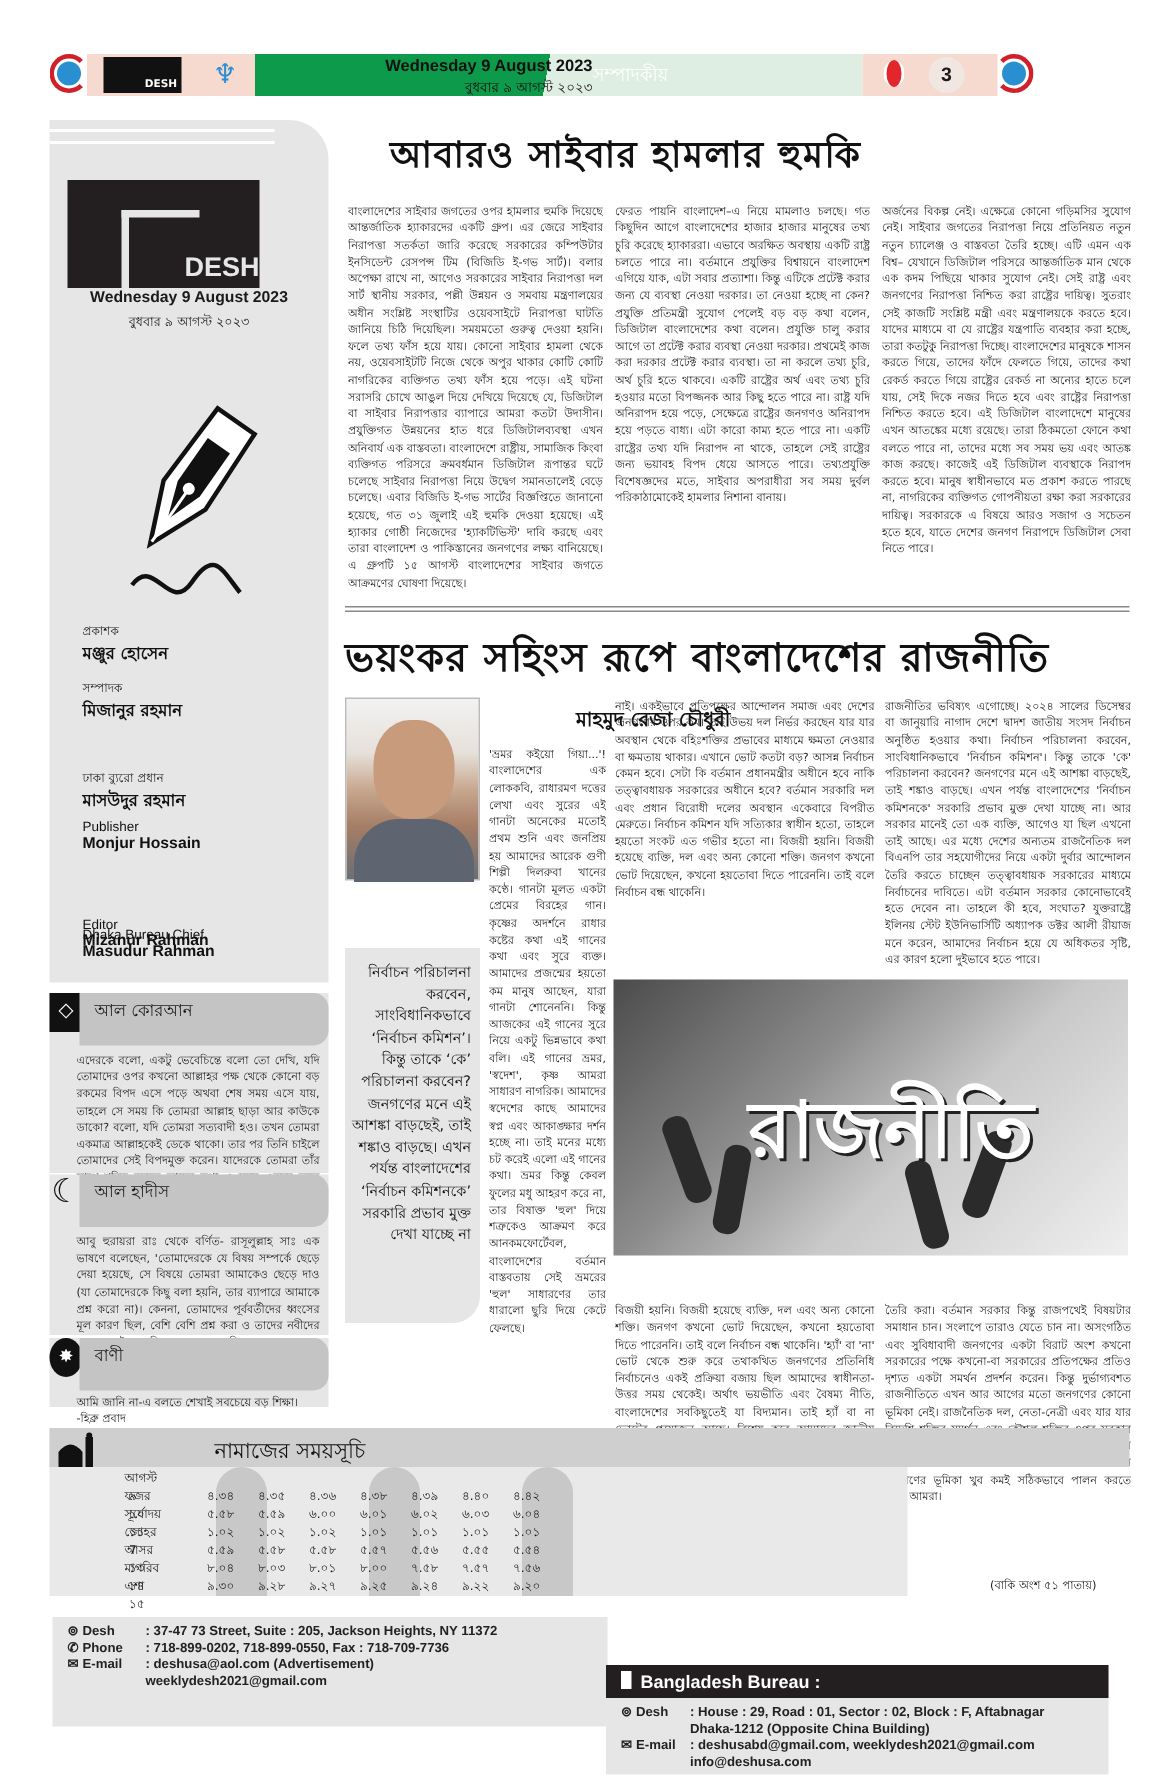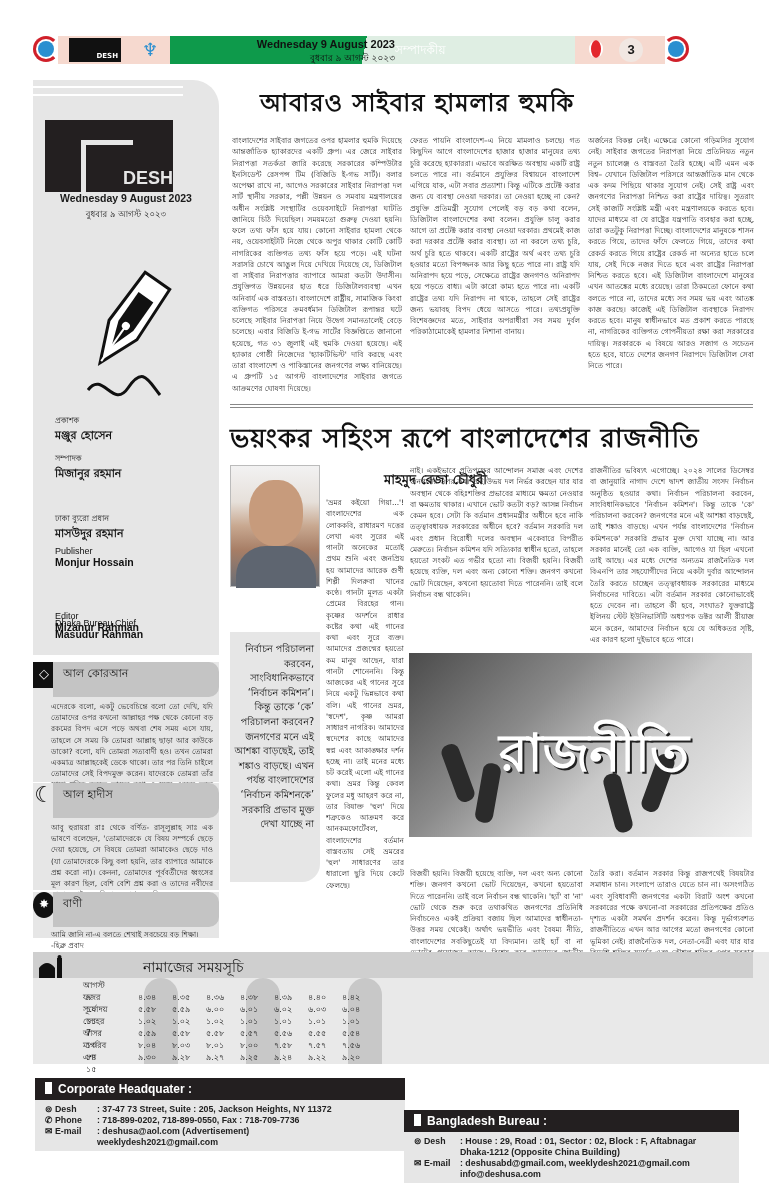--- a/index.html
+++ b/index.html
@@ -41,21 +41,21 @@
   .staff .en-nm { font-size: 10.5px; font-weight: bold; font-family: "Liberation Sans", sans-serif; color: #111; }
 
   
   .rbox { position: absolute; left: 33px; width: 186px; background: #e6e6e6; }
   .rbox .rhead { position: relative; height: 35px; background: #c4c4c4; border-top-right-radius: 10px; border-bottom-right-radius: 10px; margin-left: 20px; }
   .rbox .rhead span { position: absolute; left: 10px; top: 3px; font-size: 11px; }
   .rbox .ricon { position: absolute; left: 0; top: 0; width: 22px; height: 26px; background: #111; color: #fff; text-align: center; line-height: 24px; font-size: 13px; }
   .rbox .rtext { padding: 4px 6px 4px 18px; font-size: 7.4px; line-height: 11.2px; text-align: justify; color: #222; }
 
   
-  .prayer { position: absolute; left: 33px; top: 952px; width: 736px; height: 112px; background: #e9e9e9; }
+  .prayer { position: absolute; left: 33px; top: 952px; width: 572px; height: 112px; background: #e9e9e9; }
   .prayer .phead { position: absolute; left: 0; top: 0; width: 720px; height: 26px; background: #cfcfcf; }
   .prayer .phead .mosque { position: absolute; left: 4px; top: 2px; width: 28px; height: 24px; }
   .prayer .ptitle { position: absolute; left: 110px; top: 4px; font-size: 14px; color: #111; }
   .prayer .prow { position: absolute; left: 50px; display: flex; font-size: 8px; height: 12px; line-height: 12px; }
   .prayer .prow .pl { width: 52px; text-align: left; }
   .prayer .prow .pv { width: 34px; text-align: left; padding-left: 3px; }
   .prayer .pcol { position: absolute; top: 26px; width: 34px; height: 86px; background: #c8c8c8; border-top-left-radius: 17px; border-top-right-radius: 17px; }
 
   
   .headline1 { position: absolute; left: 260px; top: 84px; font-size: 24px; font-weight: bold; letter-spacing: 1px; color: #111; }
@@ -285,21 +285,20 @@
       <span class="pv">৯.২৮</span>
       <span class="pv">৯.২৭</span>
       <span class="pv">৯.২৫</span>
       <span class="pv">৯.২৪</span>
       <span class="pv">৯.২২</span>
       <span class="pv">৯.২০</span>
   </div>
 </div>
 
 <div class="footer-box" style="left:35px; width:370px;">
-  <div class="fhead"><span class="sq"></span><span>Corporate Headquater :</span></div>
   <div style="padding-top:4px;">
     <div class="frow">
         <span class="fi">⊚</span>
         <span class="fk">Desh</span>
         <span class="fv">: 37-47 73 Street, Suite : 205, Jackson Heights, NY 11372</span>
       </div>
     <div class="frow">
         <span class="fi">✆</span>
         <span class="fk">Phone</span>
         <span class="fv">: 718-899-0202, 718-899-0550, Fax : 718-709-7736</span>

